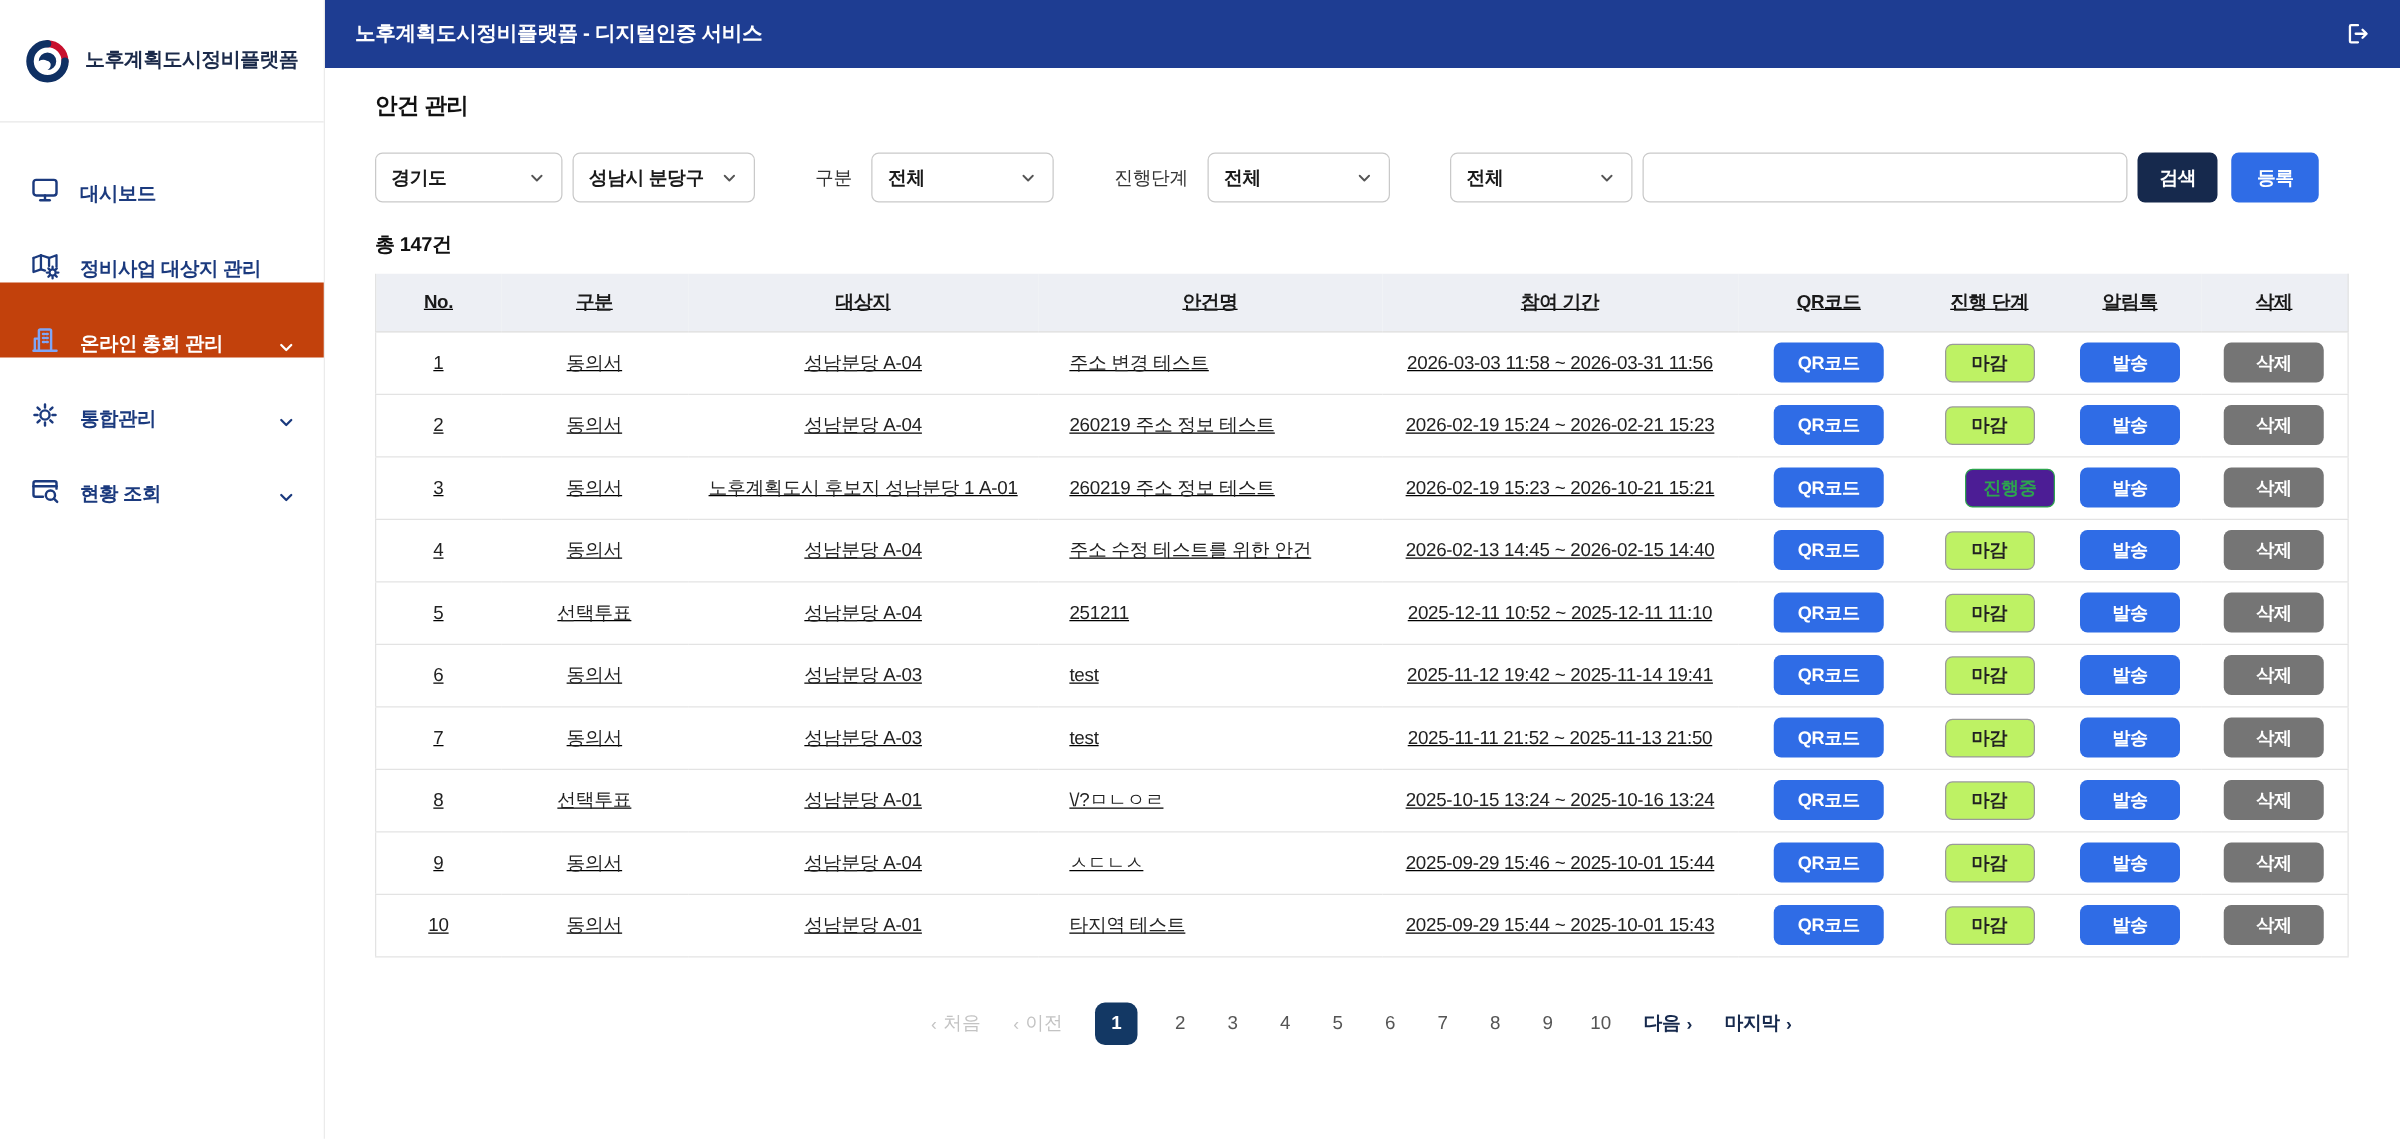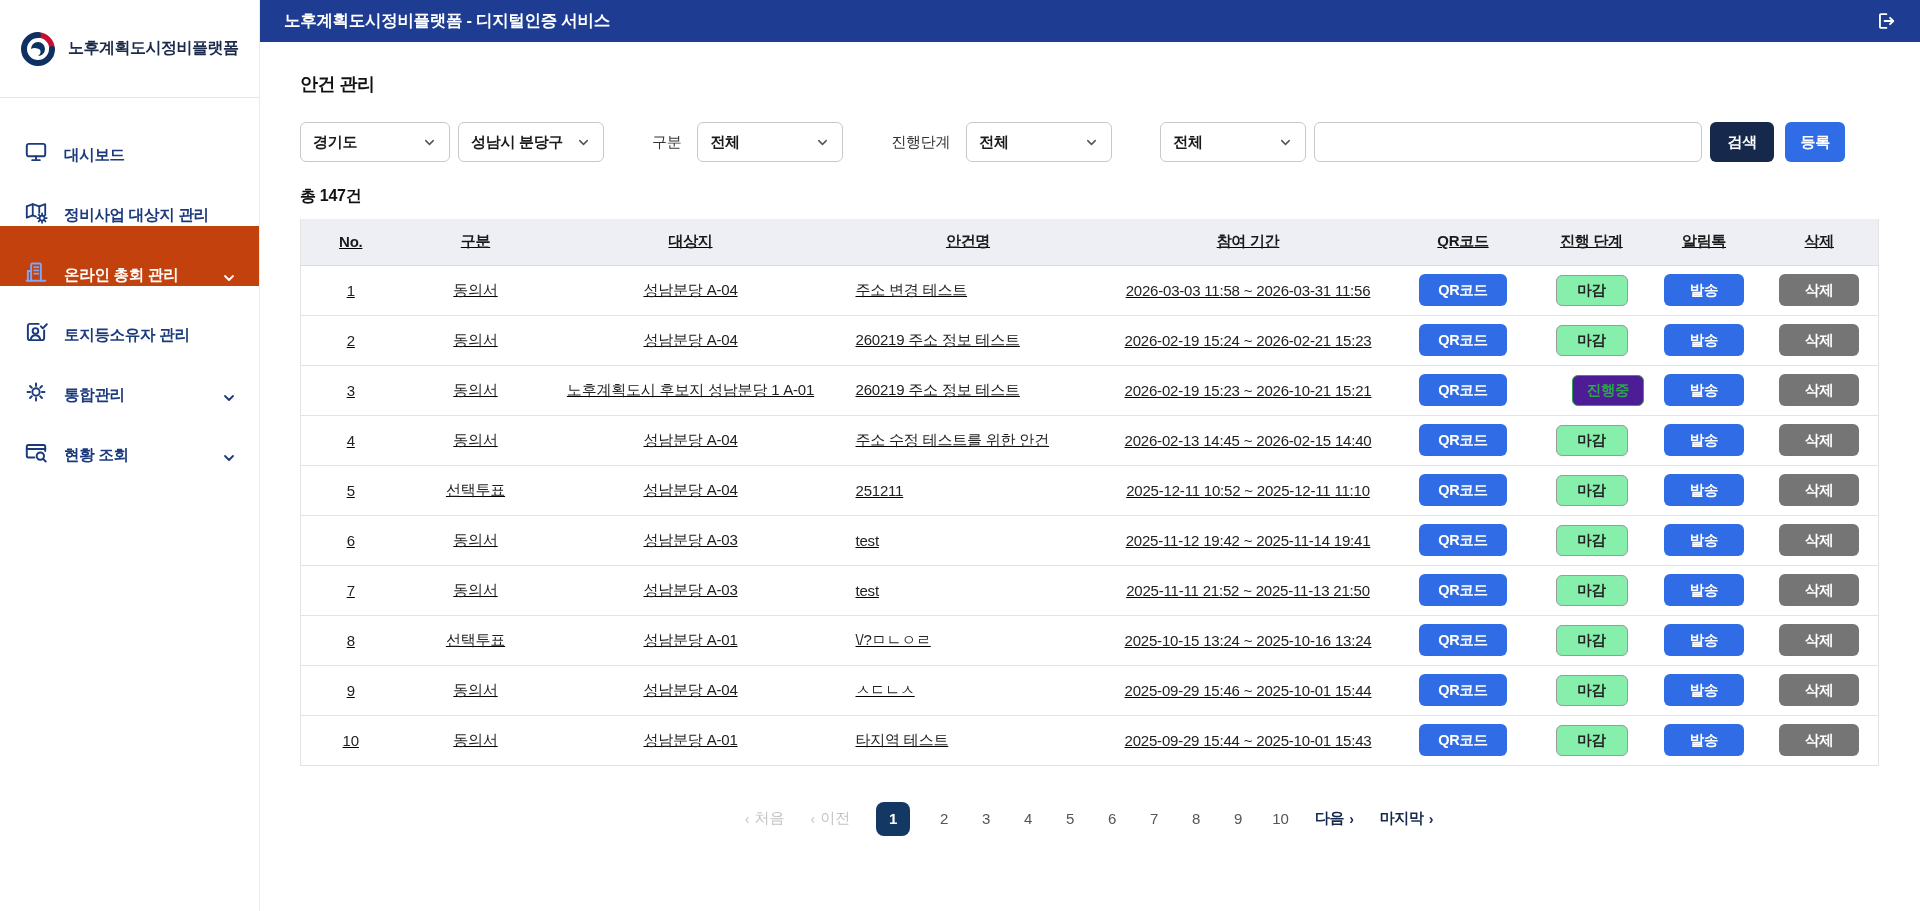--- a/index.html
+++ b/index.html
@@ -12,21 +12,21 @@
     border-bottom:1px solid #e8e8e8; }
   .logo-text { font-size:16px; font-weight:bold; color:#1b2a4a; letter-spacing:-0.5px; }
   .menu { padding-top:8px; }
   .menu-item { height:60px; display:flex; align-items:flex-end; gap:14px; padding:0 22px;
     color:#1b3a7e; font-size:15.5px; font-weight:bold; cursor:pointer; letter-spacing:-0.3px; }
   .menu-item .mi-icon { width:28px; height:28px; display:flex; align-items:center; justify-content:center; flex:0 0 28px; }
   .menu-item .mi-chevron { margin-left:auto; display:flex; }
   .menu-item.selected { background:#c2410c; color:#fff; }
   .menu-item.selected .mi-icon { color:#7fa6f7; }
 
-  .topbar { position:fixed; left:260px; top:0; width:1660px; height:42px; background:#1e3d92;
+  .topbar { position:fixed; left:260px; top:0; width:1660px; height:54px; background:#1e3d92;
     display:flex; align-items:center; padding:16px 24px; }
   .topbar-title { color:#fff; font-size:16.5px; font-weight:bold; letter-spacing:-0.3px; }
   .logout { margin-left:auto; color:#fff; display:flex; cursor:pointer; }
 
   .main { position:absolute; left:260px; top:42px; width:1660px; padding:30px 42px 0 40px; }
   .page-title { font-size:18px; font-weight:bold; color:#111; letter-spacing:-0.5px; }
 
   .filters { display:flex; align-items:center; margin-top:26px; }
   .select { height:40px; border:1px solid #c9c9c9; border-radius:6px; background:#fff;
     display:flex; align-items:center; padding:0 12px; font-size:15px; font-weight:bold; color:#1a1a1a;
@@ -34,42 +34,42 @@
   .select .sel-val { letter-spacing:-0.3px; }
   .select .sel-arrow { margin-left:auto; color:#555; display:flex; }
   .sel-1 { width:150px;gap:37px; } .sel-2 { width:146px; margin-left:8px; }
   .flabel { font-size:15px; color:#333; margin-left:48px; margin-right:16px; letter-spacing:-0.3px; white-space:nowrap; }
   .sel-3 { width:146px; } .sel-4 { width:146px; } .sel-5 { width:146px; margin-left:48px; }
   .search-input { width:388px; height:40px; margin-left:8px; border:1px solid #c9c9c9; border-radius:6px;
     padding:0 12px; font-size:15px; font-family:inherit; outline:none; }
   .btn { height:40px; border:none; border-radius:6px; font-size:15px; font-weight:bold; color:#fff;
     cursor:pointer; font-family:inherit; letter-spacing:-0.3px; }
   .btn-search { width:64px; margin-left:8px; background:#16294d; }
-  .btn-register { width:60px; margin-left:11px; background:#2f6ce6; }
+  .btn-register { width:70px; margin-left:11px; background:#2f6ce6; }
 
   .total-count { margin-top:24px; font-size:16px; font-weight:bold; color:#111; letter-spacing:-0.3px; }
 
   table.grid { width:1578px; margin-top:12px; border-collapse:collapse; table-layout:fixed;
     border:1px solid #e3e3e3; border-top:none;text-decoration:underline; }
   table.grid thead th { height:46px; background:#edeff4; font-size:15px; font-weight:bold; color:#1a1a1a;
     letter-spacing:-0.3px; border-bottom:1px solid #dcdcdc; }
   table.grid tbody td { height:50px; font-size:15px; color:#222; text-align:center;
     border-bottom:1px solid #e3e3e3; letter-spacing:-0.2px; overflow:hidden; white-space:nowrap; }
   table.grid tbody td.name-cell { text-align:left; padding-left:25px; }
   .col-no{width:100px} .col-type{width:150px} .col-site{width:280px} .col-name{width:275px}
   .col-period{width:285px} .col-qr{width:145px} .col-stage{width:112px} .col-alim{width:113px} .col-del{width:118px}
 
   .cell-btn { display:inline-block; border:none; border-radius:6px; color:#fff; font-size:14.5px;
     font-weight:bold; font-family:inherit; cursor:pointer; letter-spacing:-0.3px; }
   .qr-btn { background:#2f6ce6; width:88px; height:32px; }
   .send-btn { background:#2f6ce6; width:80px; height:32px; }
   .del-btn { background:#757575; width:80px; height:32px; }
   .badge { display:inline-flex; align-items:center; justify-content:center; width:72px; height:31px;
     border-radius:6px; font-size:14.5px; font-weight:bold; letter-spacing:-0.3px; }
-  .badge.closed { background:#86efac; border:1px solid #9a9a9a; color:#222; }
+  .badge.closed { background:#bef264; border:1px solid #9a9a9a; color:#222; }
   .badge.active { background:#4c1d95; border:1px solid #2da44e; color:#2da44e;margin-left:33px; }
 
   .pagination { width:1578px; margin-top:36px; display:flex; align-items:center; justify-content:center;
     gap:26px; font-size:15px; }
   .pg-dis { color:#c3c3c3; cursor:default; display:flex; align-items:center; gap:5px; }
   .pg-num { color:#555; cursor:pointer; min-width:16px; text-align:center; }
   .pg-num.current { background:#133864; color:#fff; font-weight:bold; border-radius:8px;
     width:34px; height:34px; display:flex; align-items:center; justify-content:center; }
   .pg-nav { color:#16294d; font-weight:bold; cursor:pointer; display:flex; align-items:center; gap:5px; letter-spacing:-0.3px; }
   .pg-chev { font-size:14px; }
@@ -125,31 +125,20 @@
         </svg>
       </span>
       <span>온라인 총회 관리</span>
       <span class="mi-chevron">
         <svg width="16" height="16" viewBox="0 0 16 16" fill="none" stroke="currentColor" stroke-width="1.8" stroke-linecap="round" stroke-linejoin="round">
             <path d="M4 6l4 4 4-4"></path>
           </svg>
       </span>
     </div>
 
-    <div class="menu-item">
-      <span class="mi-icon">
-        <svg width="26" height="26" viewBox="0 0 24 24" fill="none" stroke="currentColor" stroke-width="1.8" stroke-linecap="round" stroke-linejoin="round">
-          <path d="M14.5 4.5H6.5a2 2 0 0 0-2 2v11a2 2 0 0 0 2 2h11a2 2 0 0 0 2-2v-7"></path>
-          <circle cx="11.5" cy="11" r="2.6"></circle>
-          <path d="M7 19.3c.5-2.8 2.4-4.3 4.5-4.3s4 1.5 4.5 4.3"></path>
-          <path d="M16.5 6.8l1.8 1.8L22 4.8"></path>
-        </svg>
-      </span>
-      <span>토지등소유자 관리</span>
-    </div>
 
     <div class="menu-item">
       <span class="mi-icon">
         <svg width="26" height="26" viewBox="0 0 24 24" fill="none" stroke="currentColor" stroke-width="1.8" stroke-linecap="round" stroke-linejoin="round">
           <circle cx="12" cy="12" r="3.4"></circle>
           <path d="M12 4.2v2.3M12 17.5v2.3M4.2 12h2.3M17.5 12h2.3M6.5 6.5l1.6 1.6M15.9 15.9l1.6 1.6M17.5 6.5l-1.6 1.6M8.1 15.9l-1.6 1.6"></path>
         </svg>
       </span>
       <span>통합관리</span>
       <span class="mi-chevron">

